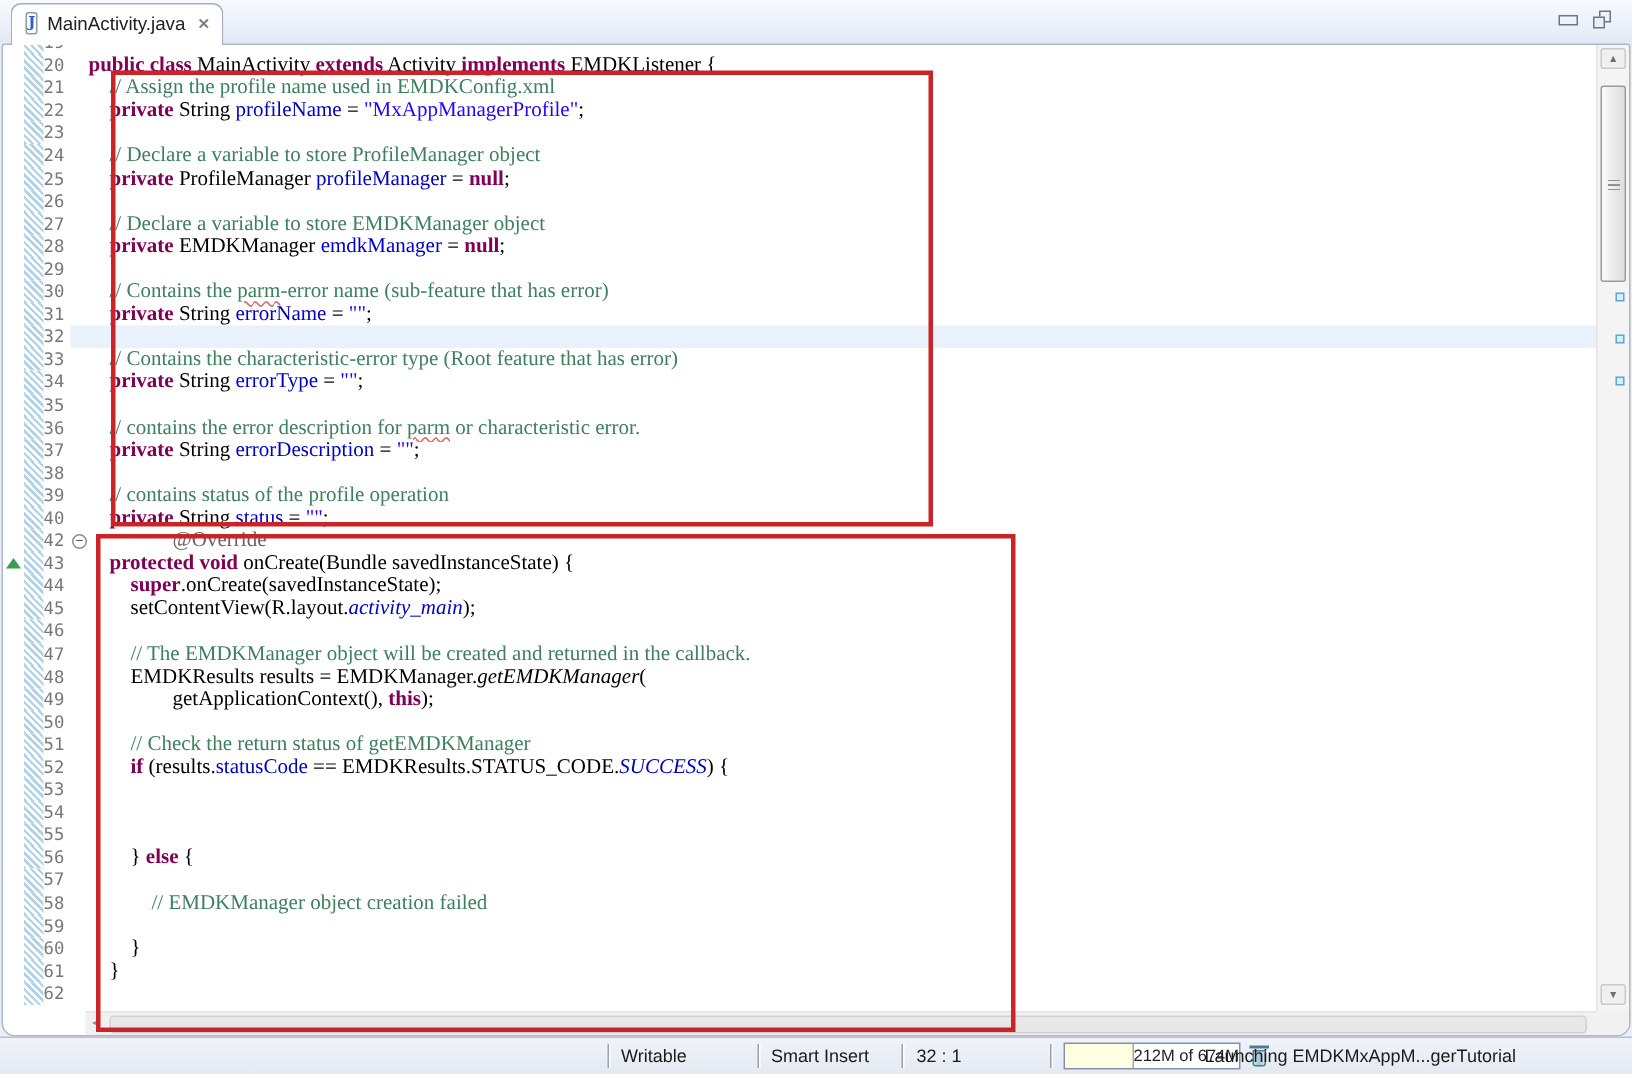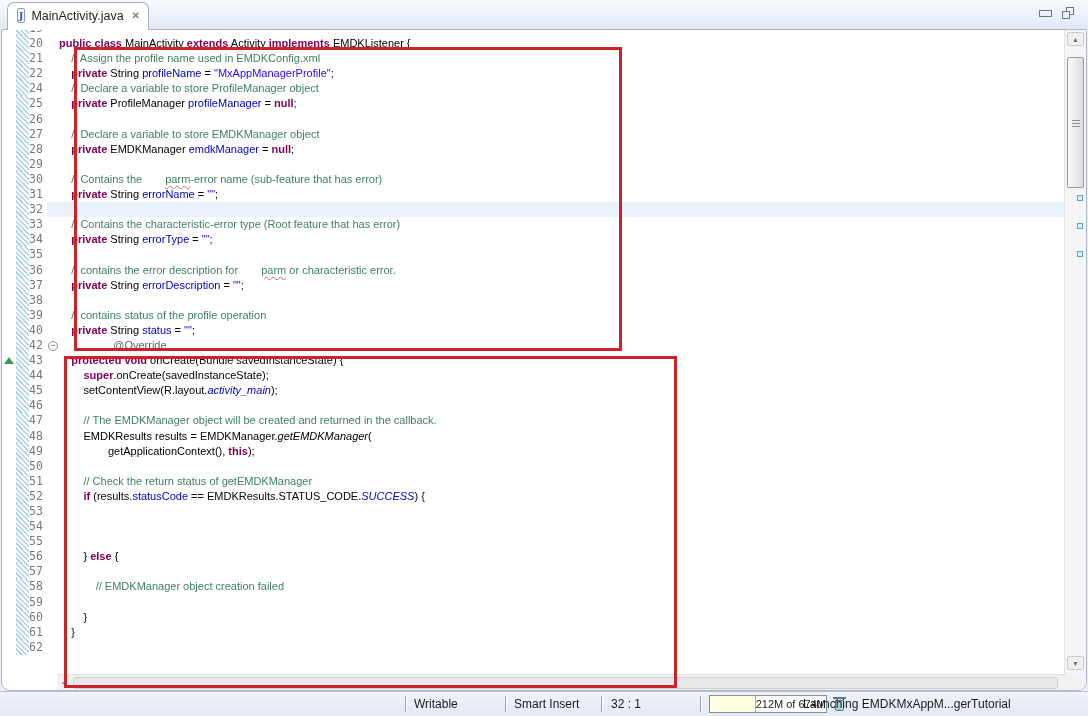--- a/index.html
+++ b/index.html
@@ -29,27 +29,27 @@
             background:#FFFFFF; border:1px solid #AEB6C6; border-radius:2px 2px 9px 9px; overflow:hidden; }
   .rows { position:absolute; left:0; top:0; width:1062px; height:644px; overflow:hidden; }
   .rows-inner { margin-top:-9px; }
   .row { display:flex; height:15.1px; align-items:center; }
   .c-ann  { width:14px; height:100%; flex:none; display:flex; align-items:center; justify-content:center; }
   .c-diff { width:13px; height:100%; flex:none;
             background:repeating-linear-gradient(45deg,#B2D3E6 0 1.6px,#FDFEFF 1.6px 3.4px); }
   .c-num  { width:18px; height:100%; flex:none; font-family:"DejaVu Sans Mono", monospace;
             font-size:11.5px; color:#787878; text-align:left; line-height:15.1px; }
   .c-fold { width:12px; height:100%; flex:none; display:flex; align-items:center; justify-content:center; }
-  .c-code { flex:1; height:100%; font-family:Liberation Sans, sans-serif; font-size:11px;
+  .c-code { flex:1; height:100%; font-family:Liberation Serif, serif; font-size:14px;
             line-height:15.1px; white-space:pre; color:#000; }
   .row.cur .c-fold, .row.cur .c-code { background:#E8F1FC; }
   .tk-kw  { color:#7F0055; font-weight:bold; }
   .tk-pl  { color:#000000; }
   .tk-cm  { color:#3F7F5F; }
-  .tk-cmw { color:#3F7F5F; text-decoration:underline wavy #D86A6A 1px; text-underline-offset:2px;margin-left:20px; }
+  .tk-cmw { color:#3F7F5F; text-decoration:underline wavy #D86A6A 1px; text-underline-offset:2px; }
   .tk-str { color:#2A00FF; }
   .tk-fld { color:#0000C0; }
   .tk-sf  { color:#0000C0; font-style:italic; }
   .tk-sm  { color:#000000; font-style:italic; }
   .tk-ann { color:#646464;padding-left:42px; }
   .tri { width:0; height:0; border-left:5px solid transparent; border-right:5px solid transparent;
          border-bottom:7px solid #3F9A51; }
   .fold-m { width:10px; height:10px; border:1px solid #8E8E8E; border-radius:50%; background:#FFF;
             color:#555; font-size:9px; line-height:7px; text-align:center; }
 
@@ -133,20 +133,27 @@
         <div class="row">
           <div class="c-ann"></div>
           <div class="c-diff"></div>
           <div class="c-num">22</div>
           <div class="c-fold"></div>
           <div class="c-code"><span class="tk-pl">    </span><span class="tk-kw">private</span><span class="tk-pl"> String </span><span class="tk-fld">profileName</span><span class="tk-pl"> = </span><span class="tk-str">"MxAppManagerProfile"</span><span class="tk-pl">;</span></div>
         </div>
         <div class="row">
           <div class="c-ann"></div>
           <div class="c-diff"></div>
+          <div class="c-num">23</div>
+          <div class="c-fold"></div>
+          <div class="c-code"></div>
+        </div>
+        <div class="row">
+          <div class="c-ann"></div>
+          <div class="c-diff"></div>
           <div class="c-num">24</div>
           <div class="c-fold"></div>
           <div class="c-code"><span class="tk-pl">    </span><span class="tk-cm">// Declare a variable to store ProfileManager object</span></div>
         </div>
         <div class="row">
           <div class="c-ann"></div>
           <div class="c-diff"></div>
           <div class="c-num">25</div>
           <div class="c-fold"></div>
           <div class="c-code"><span class="tk-pl">    </span><span class="tk-kw">private</span><span class="tk-pl"> ProfileManager </span><span class="tk-fld">profileManager</span><span class="tk-pl"> = </span><span class="tk-kw">null</span><span class="tk-pl">;</span></div>

